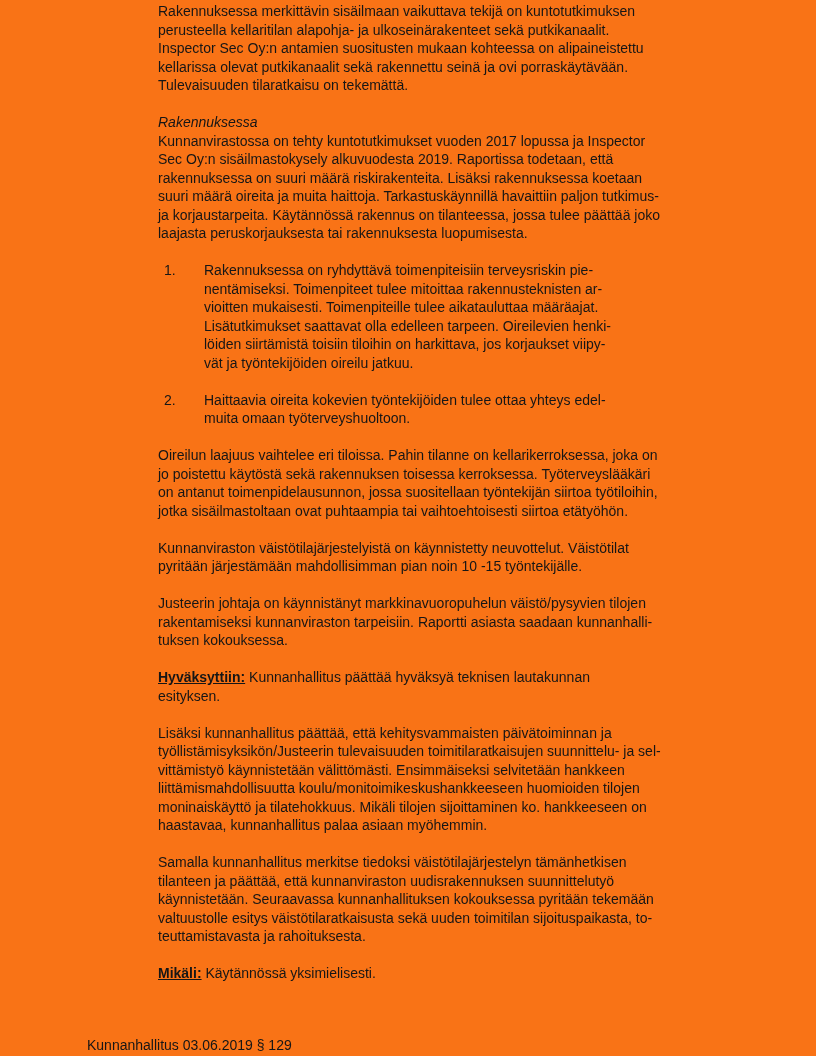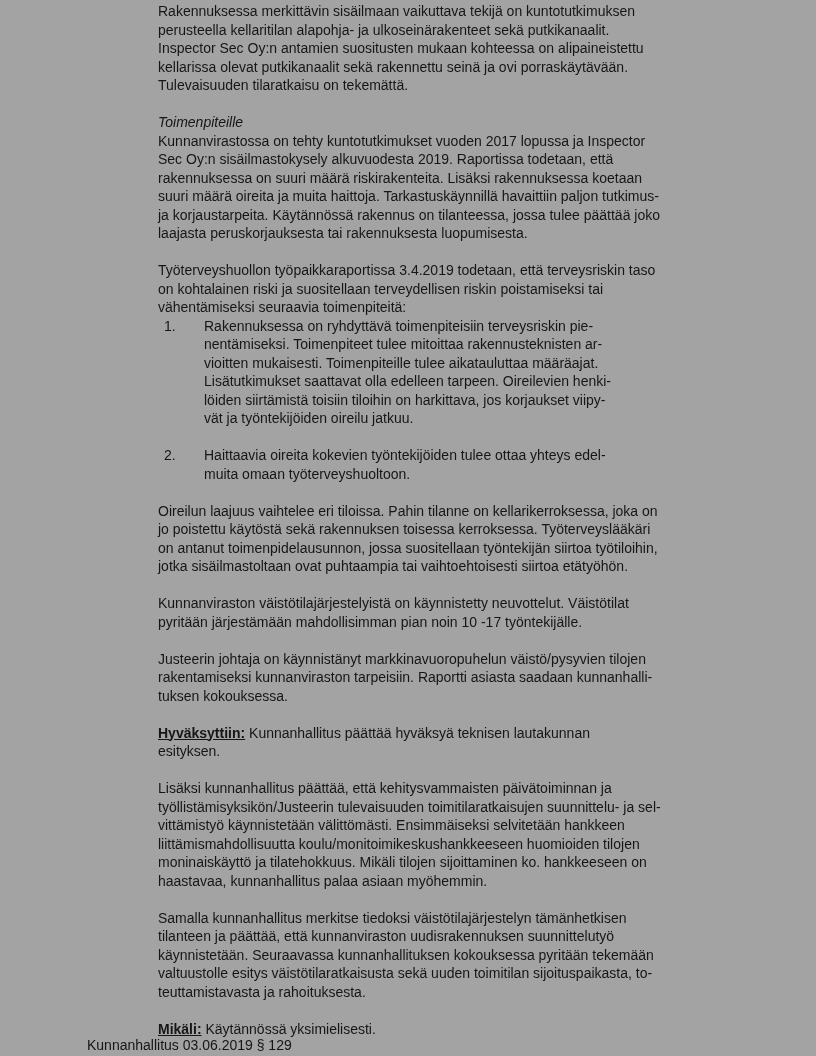--- a/index.html
+++ b/index.html
@@ -4,21 +4,21 @@
 <style>
   html, body {
     margin: 0;
     padding: 0;
     background: #ffffff;
   }
   .page {
     position: relative;
     width: 816px;
     height: 1056px;
-    background: #a3a3a3;
+    background: #f97316;
     color: #161616;
     font-family: "Liberation Sans", sans-serif;
     font-size: 14px;
     line-height: 18.5px;
     overflow: hidden;
   }
   .content {
     position: absolute;
     left: 158px;
     top: 2px;
@@ -68,31 +68,28 @@
 
 <div class="page">
   <div class="content">
 
     <p class="para">Rakennuksessa merkittävin sisäilmaan vaikuttava tekijä on kuntotutkimuksen
 perusteella kellaritilan alapohja- ja ulkoseinärakenteet sekä putkikanaalit.
 Inspector Sec Oy:n antamien suositusten mukaan kohteessa on alipaineistettu
 kellarissa olevat putkikanaalit sekä rakennettu seinä ja ovi porraskäytävään.
 Tulevaisuuden tilaratkaisu on tekemättä.</p>
 
-    <p class="para tight section-heading">Toimenpiteille</p>
+    <p class="para tight section-heading">Rakennuksessa</p>
     <p class="para">Kunnanvirastossa on tehty kuntotutkimukset vuoden 2017 lopussa ja Inspector
 Sec Oy:n sisäilmastokysely alkuvuodesta 2019. Raportissa todetaan, että
 rakennuksessa on suuri määrä riskirakenteita. Lisäksi rakennuksessa koetaan
 suuri määrä oireita ja muita haittoja. Tarkastuskäynnillä havaittiin paljon tutkimus-
 ja korjaustarpeita. Käytännössä rakennus on tilanteessa, jossa tulee päättää joko
 laajasta peruskorjauksesta tai rakennuksesta luopumisesta.</p>
 
-    <p class="para tight">Työterveyshuollon työpaikkaraportissa 3.4.2019 todetaan, että terveysriskin taso
-on kohtalainen riski ja suositellaan terveydellisen riskin poistamiseksi tai
-vähentämiseksi seuraavia toimenpiteitä:</p>
 
     <div class="olist">
       <div class="olist-item">
         <div class="olist-num">1.</div>
         <div class="olist-text">Rakennuksessa on ryhdyttävä toimenpiteisiin terveysriskin pie-
 nentämiseksi. Toimenpiteet tulee mitoittaa rakennusteknisten ar-
 vioitten mukaisesti. Toimenpiteille tulee aikatauluttaa määräajat.
 Lisätutkimukset saattavat olla edelleen tarpeen. Oireilevien henki-
 löiden siirtämistä toisiin tiloihin on harkittava, jos korjaukset viipy-
 vät ja työntekijöiden oireilu jatkuu.</div>
@@ -103,21 +100,21 @@
 muita omaan työterveyshuoltoon.</div>
       </div>
     </div>
 
     <p class="para">Oireilun laajuus vaihtelee eri tiloissa. Pahin tilanne on kellarikerroksessa, joka on
 jo poistettu käytöstä sekä rakennuksen toisessa kerroksessa. Työterveyslääkäri
 on antanut toimenpidelausunnon, jossa suositellaan työntekijän siirtoa työtiloihin,
 jotka sisäilmastoltaan ovat puhtaampia tai vaihtoehtoisesti siirtoa etätyöhön.</p>
 
     <p class="para">Kunnanviraston väistötilajärjestelyistä on käynnistetty neuvottelut. Väistötilat
-pyritään järjestämään mahdollisimman pian noin 10 -17 työntekijälle.</p>
+pyritään järjestämään mahdollisimman pian noin 10 -15 työntekijälle.</p>
 
     <p class="para">Justeerin johtaja on käynnistänyt markkinavuoropuhelun väistö/pysyvien tilojen
 rakentamiseksi kunnanviraston tarpeisiin. Raportti asiasta saadaan kunnanhalli-
 tuksen kokouksessa.</p>
 
     <p class="para"><span class="decision-label">Hyväksyttiin:</span> <span>Kunnanhallitus päättää hyväksyä teknisen lautakunnan
 esityksen.</span></p>
 
     <p class="para">Lisäksi kunnanhallitus päättää, että kehitysvammaisten päivätoiminnan ja
 työllistämisyksikön/Justeerin tulevaisuuden toimitilaratkaisujen suunnittelu- ja sel-

